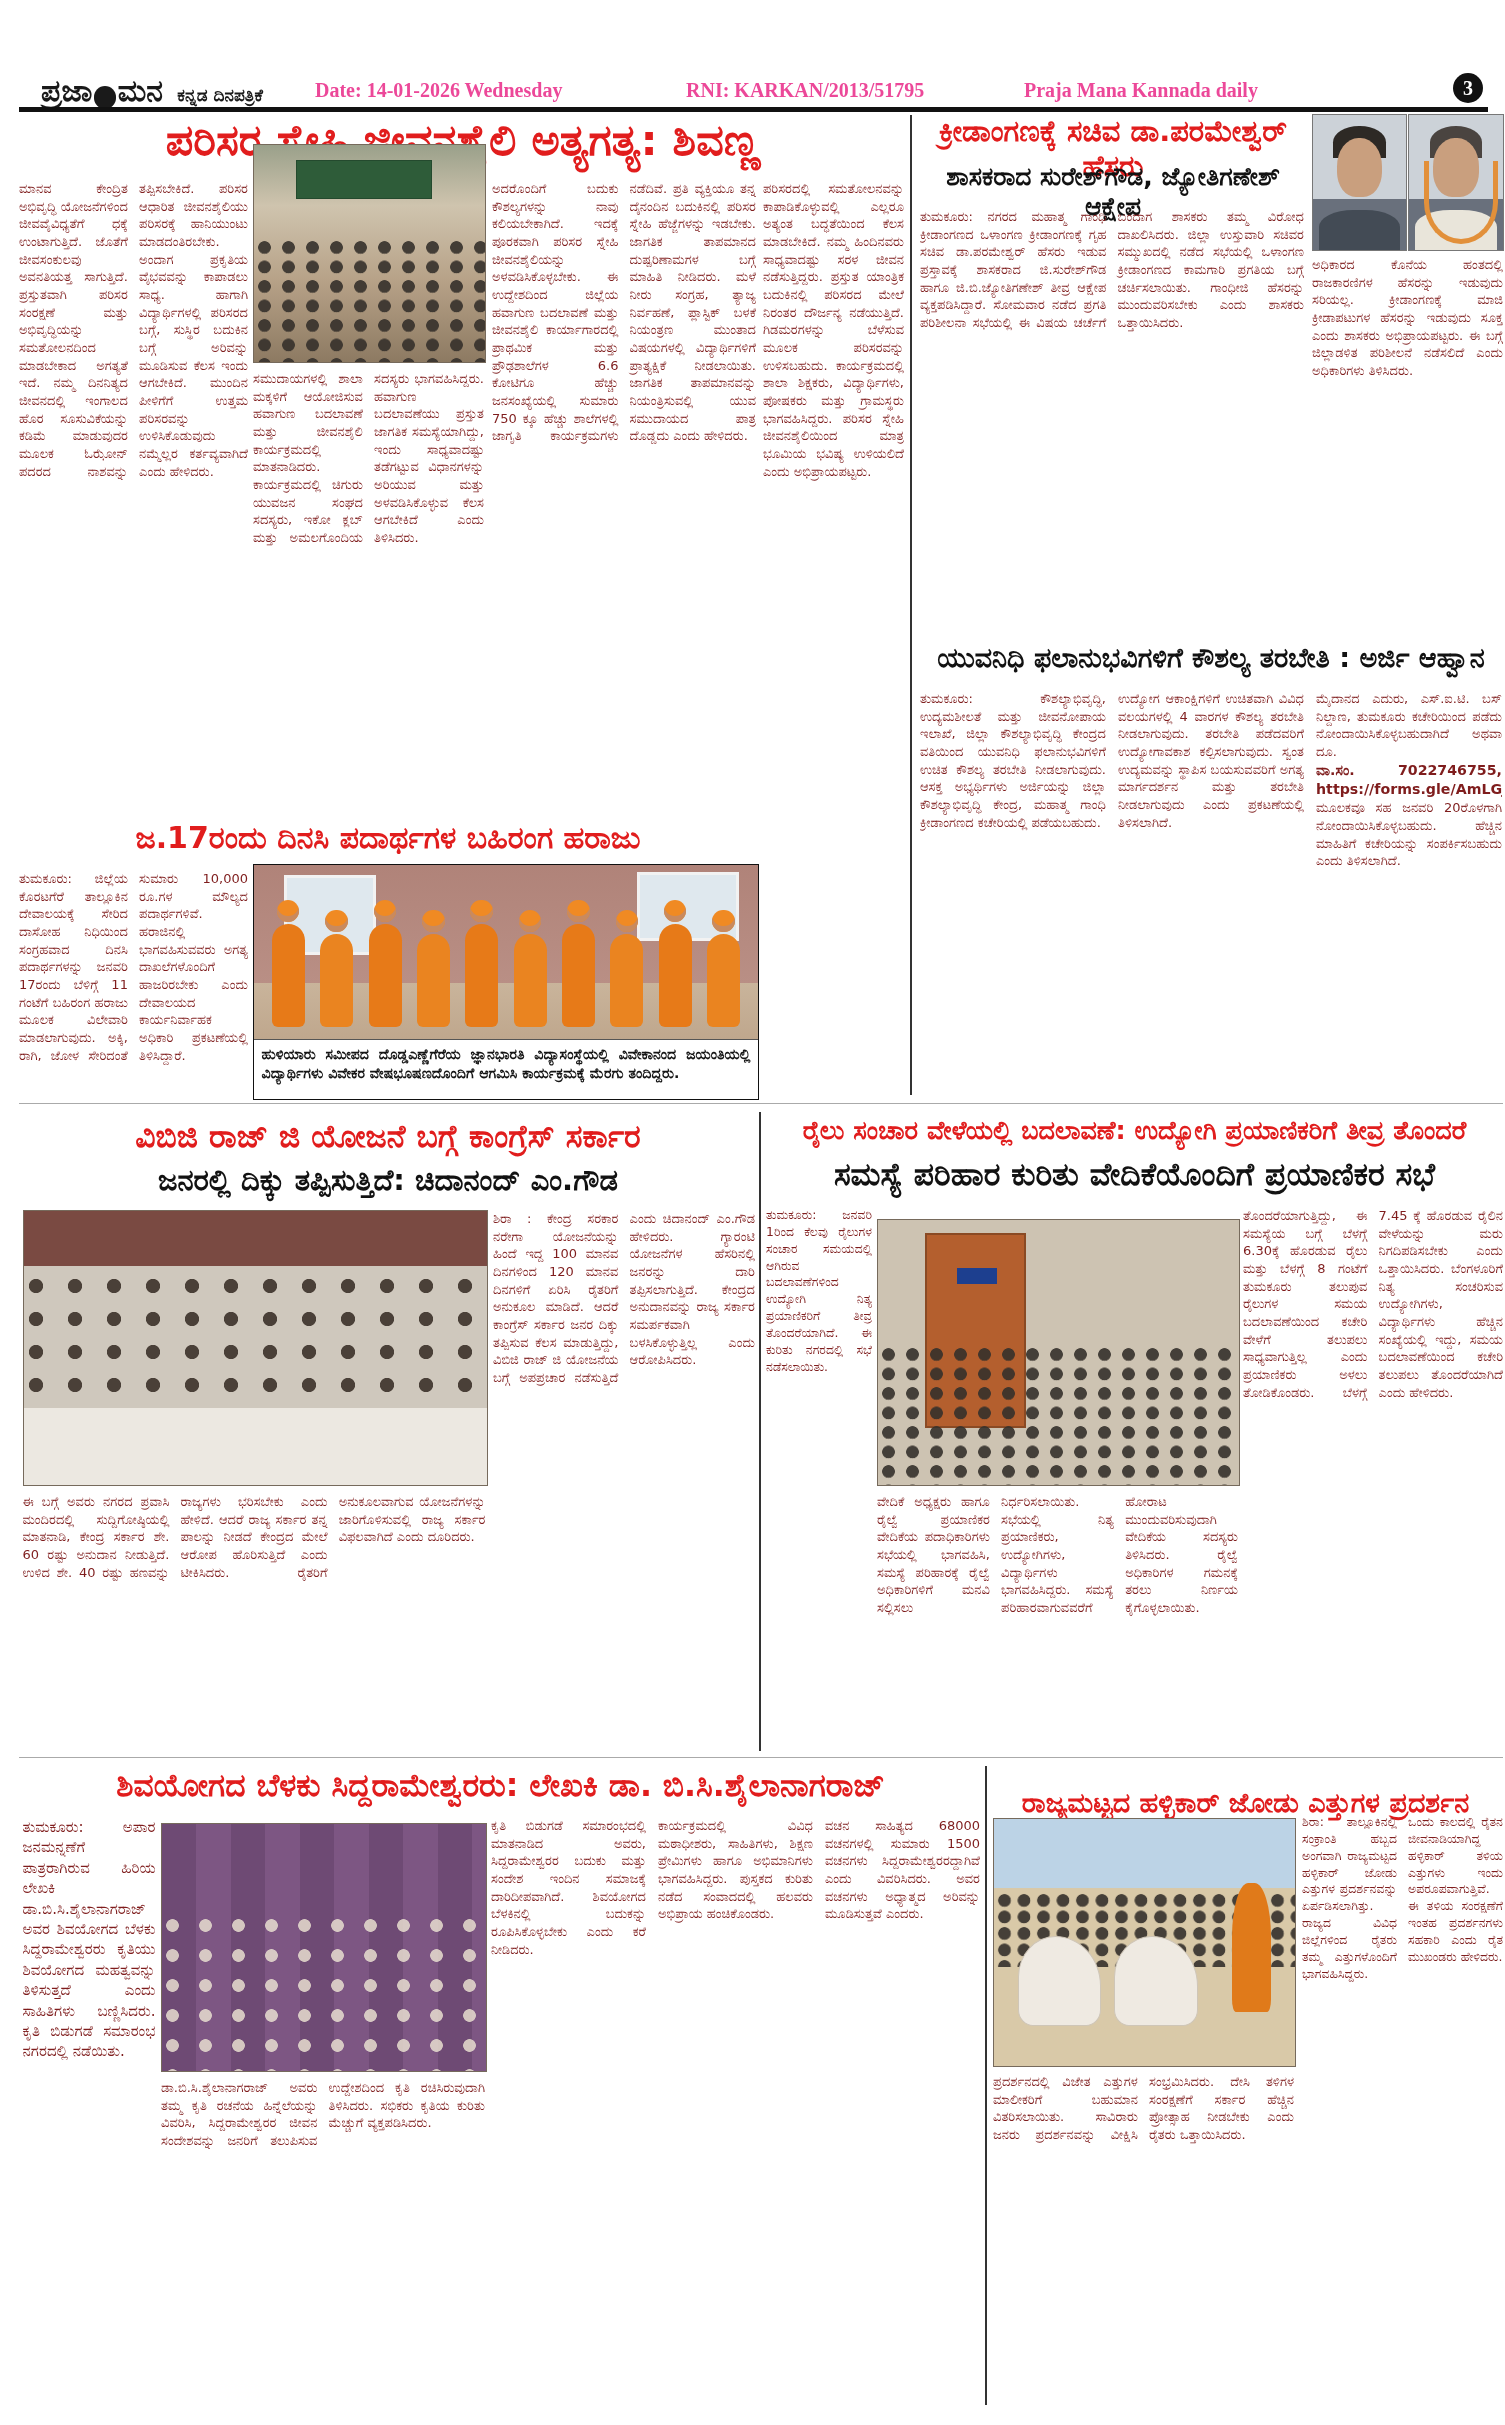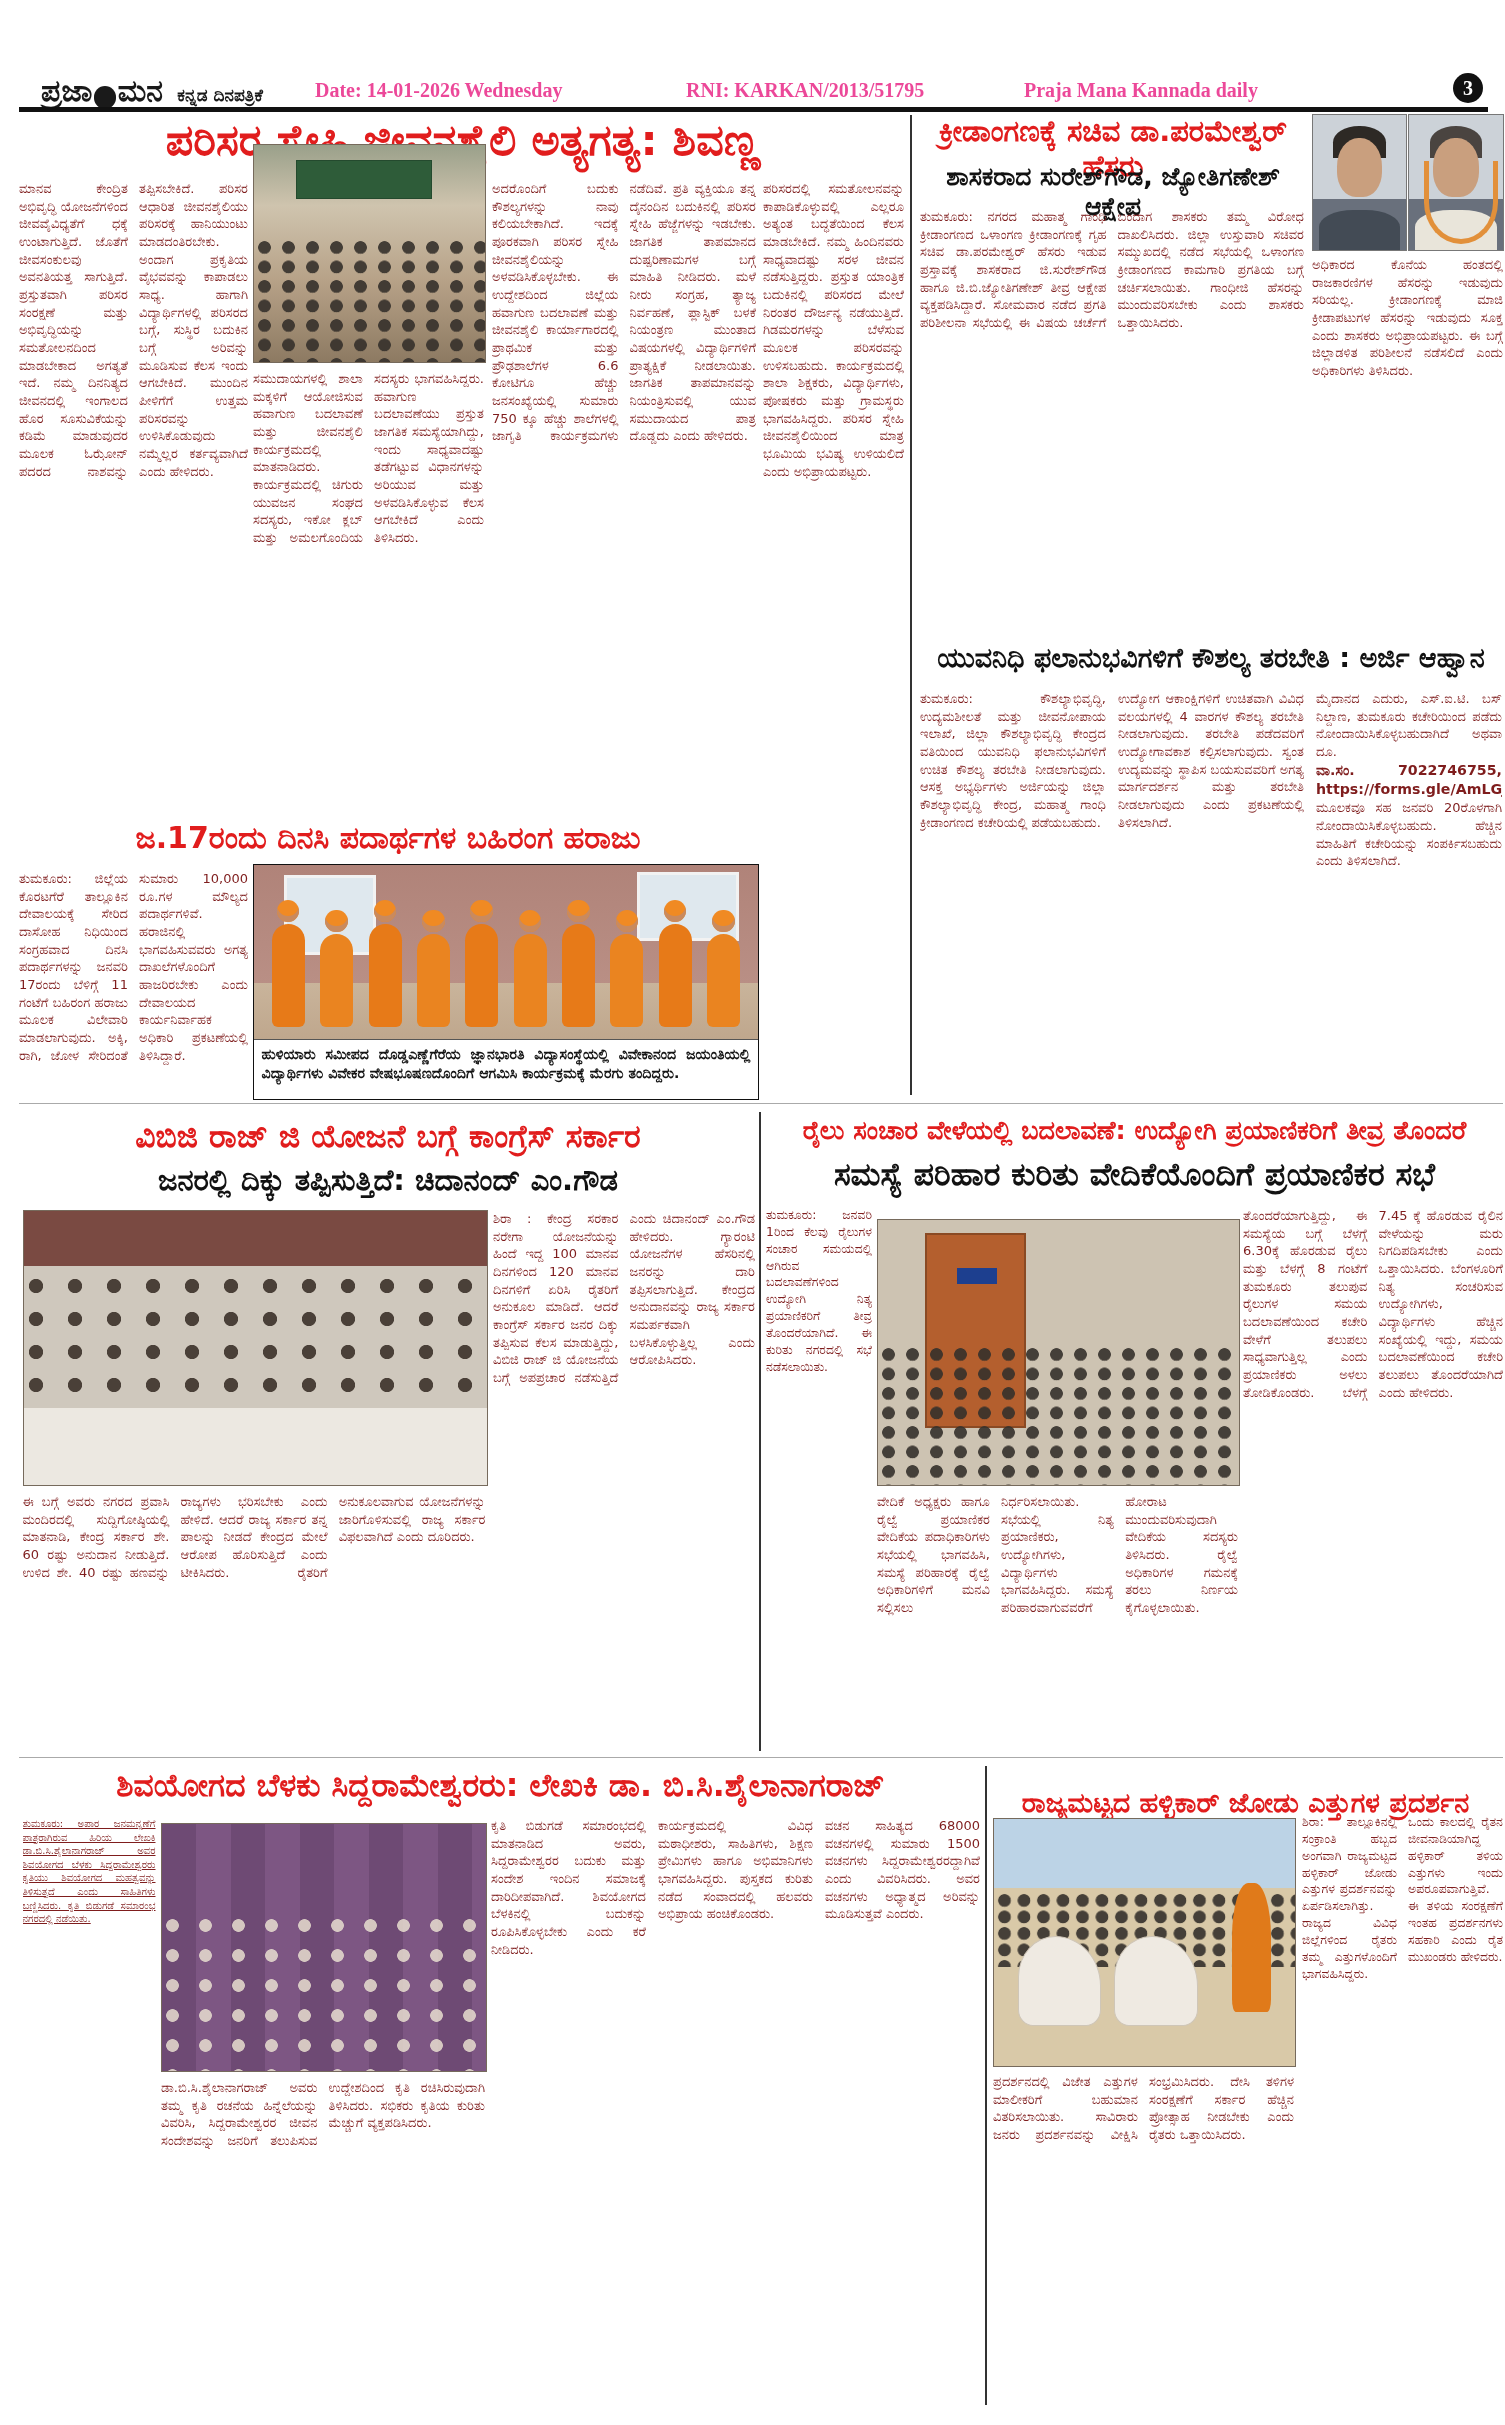--- a/index.html
+++ b/index.html
@@ -157,21 +157,21 @@
   <div class="abs ph ph-meet" style="left:877px;top:1219px;width:361px;height:265px;">
     <div class="door"></div>
     <div class="doorsign"></div>
     <div class="dots-dark" style="left:0;right:0;bottom:0;height:52%;"></div>
   </div>
   <div class="abs bodytxt cols-2" style="left:1243px;top:1207px;width:260px;height:544px;">ತೊಂದರೆಯಾಗುತ್ತಿದ್ದು, ಈ ಸಮಸ್ಯೆಯ ಬಗ್ಗೆ ಬೆಳಗ್ಗೆ 6.30ಕ್ಕೆ ಹೊರಡುವ ರೈಲು ಮತ್ತು ಬೆಳಗ್ಗೆ 8 ಗಂಟೆಗೆ ತುಮಕೂರು ತಲುಪುವ ರೈಲುಗಳ ಸಮಯ ಬದಲಾವಣೆಯಿಂದ ಕಚೇರಿ ವೇಳೆಗೆ ತಲುಪಲು ಸಾಧ್ಯವಾಗುತ್ತಿಲ್ಲ ಎಂದು ಪ್ರಯಾಣಿಕರು ಅಳಲು ತೋಡಿಕೊಂಡರು. ಬೆಳಗ್ಗೆ 7.45 ಕ್ಕೆ ಹೊರಡುವ ರೈಲಿನ ವೇಳೆಯನ್ನು ಮರು ನಿಗದಿಪಡಿಸಬೇಕು ಎಂದು ಒತ್ತಾಯಿಸಿದರು. ಬೆಂಗಳೂರಿಗೆ ನಿತ್ಯ ಸಂಚರಿಸುವ ಉದ್ಯೋಗಿಗಳು, ವಿದ್ಯಾರ್ಥಿಗಳು ಹೆಚ್ಚಿನ ಸಂಖ್ಯೆಯಲ್ಲಿ ಇದ್ದು, ಸಮಯ ಬದಲಾವಣೆಯಿಂದ ಕಚೇರಿ ತಲುಪಲು ತೊಂದರೆಯಾಗಿದೆ ಎಂದು ಹೇಳಿದರು.</div>
   <div class="abs bodytxt cols-3" style="left:877px;top:1493px;width:361px;height:258px;">ವೇದಿಕೆ ಅಧ್ಯಕ್ಷರು ಹಾಗೂ ರೈಲ್ವೆ ಪ್ರಯಾಣಿಕರ ವೇದಿಕೆಯ ಪದಾಧಿಕಾರಿಗಳು ಸಭೆಯಲ್ಲಿ ಭಾಗವಹಿಸಿ, ಸಮಸ್ಯೆ ಪರಿಹಾರಕ್ಕೆ ರೈಲ್ವೆ ಅಧಿಕಾರಿಗಳಿಗೆ ಮನವಿ ಸಲ್ಲಿಸಲು ನಿರ್ಧರಿಸಲಾಯಿತು. ಸಭೆಯಲ್ಲಿ ನಿತ್ಯ ಪ್ರಯಾಣಿಕರು, ಉದ್ಯೋಗಿಗಳು, ವಿದ್ಯಾರ್ಥಿಗಳು ಭಾಗವಹಿಸಿದ್ದರು. ಸಮಸ್ಯೆ ಪರಿಹಾರವಾಗುವವರೆಗೆ ಹೋರಾಟ ಮುಂದುವರಿಸುವುದಾಗಿ ವೇದಿಕೆಯ ಸದಸ್ಯರು ತಿಳಿಸಿದರು. ರೈಲ್ವೆ ಅಧಿಕಾರಿಗಳ ಗಮನಕ್ಕೆ ತರಲು ನಿರ್ಣಯ ಕೈಗೊಳ್ಳಲಾಯಿತು.</div>
 
   <div class="abs hl hl-red" style="left:19px;top:1767px;width:963px;height:42px;font-size:31.5px;">ಶಿವಯೋಗದ ಬೆಳಕು ಸಿದ್ದರಾಮೇಶ್ವರರು: ಲೇಖಕಿ ಡಾ. ಬಿ.ಸಿ.ಶೈಲಾನಾಗರಾಜ್</div>
 
-  <div class="abs bodytxt" style="left:22.5px;top:1817px;width:133px;height:585px;font-size:10px;text-decoration:underline;">ತುಮಕೂರು: ಅಪಾರ ಜನಮನ್ನಣೆಗೆ ಪಾತ್ರರಾಗಿರುವ ಹಿರಿಯ ಲೇಖಕಿ ಡಾ.ಬಿ.ಸಿ.ಶೈಲಾನಾಗರಾಜ್ ಅವರ ಶಿವಯೋಗದ ಬೆಳಕು ಸಿದ್ದರಾಮೇಶ್ವರರು ಕೃತಿಯು ಶಿವಯೋಗದ ಮಹತ್ವವನ್ನು ತಿಳಿಸುತ್ತದೆ ಎಂದು ಸಾಹಿತಿಗಳು ಬಣ್ಣಿಸಿದರು. ಕೃತಿ ಬಿಡುಗಡೆ ಸಮಾರಂಭ ನಗರದಲ್ಲಿ ನಡೆಯಿತು.</div>
+  <div class="abs bodytxt" style="left:22.5px;top:1817px;width:133px;height:585px;font-size:15px;">ತುಮಕೂರು: ಅಪಾರ ಜನಮನ್ನಣೆಗೆ ಪಾತ್ರರಾಗಿರುವ ಹಿರಿಯ ಲೇಖಕಿ ಡಾ.ಬಿ.ಸಿ.ಶೈಲಾನಾಗರಾಜ್ ಅವರ ಶಿವಯೋಗದ ಬೆಳಕು ಸಿದ್ದರಾಮೇಶ್ವರರು ಕೃತಿಯು ಶಿವಯೋಗದ ಮಹತ್ವವನ್ನು ತಿಳಿಸುತ್ತದೆ ಎಂದು ಸಾಹಿತಿಗಳು ಬಣ್ಣಿಸಿದರು. ಕೃತಿ ಬಿಡುಗಡೆ ಸಮಾರಂಭ ನಗರದಲ್ಲಿ ನಡೆಯಿತು.</div>
   <div class="abs ph ph-book" style="left:161px;top:1823px;width:324px;height:247px;">
     <div class="dots-light" style="left:0;right:0;bottom:0;height:62%;"></div>
   </div>
   <div class="abs flexcols" style="left:491px;top:1817px;width:489px;height:585px;">
     <div class="bodytxt" style="height:585px;">ಕೃತಿ ಬಿಡುಗಡೆ ಸಮಾರಂಭದಲ್ಲಿ ಮಾತನಾಡಿದ ಅವರು, ಸಿದ್ದರಾಮೇಶ್ವರರ ಬದುಕು ಮತ್ತು ಸಂದೇಶ ಇಂದಿನ ಸಮಾಜಕ್ಕೆ ದಾರಿದೀಪವಾಗಿದೆ. ಶಿವಯೋಗದ ಬೆಳಕಿನಲ್ಲಿ ಬದುಕನ್ನು ರೂಪಿಸಿಕೊಳ್ಳಬೇಕು ಎಂದು ಕರೆ ನೀಡಿದರು.</div>
     <div class="bodytxt" style="height:585px;">ಕಾರ್ಯಕ್ರಮದಲ್ಲಿ ವಿವಿಧ ಮಠಾಧೀಶರು, ಸಾಹಿತಿಗಳು, ಶಿಕ್ಷಣ ಪ್ರೇಮಿಗಳು ಹಾಗೂ ಅಭಿಮಾನಿಗಳು ಭಾಗವಹಿಸಿದ್ದರು. ಪುಸ್ತಕದ ಕುರಿತು ನಡೆದ ಸಂವಾದದಲ್ಲಿ ಹಲವರು ಅಭಿಪ್ರಾಯ ಹಂಚಿಕೊಂಡರು.</div>
     <div class="bodytxt" style="height:585px;">ವಚನ ಸಾಹಿತ್ಯದ 68000 ವಚನಗಳಲ್ಲಿ ಸುಮಾರು 1500 ವಚನಗಳು ಸಿದ್ದರಾಮೇಶ್ವರರದ್ದಾಗಿವೆ ಎಂದು ವಿವರಿಸಿದರು. ಅವರ ವಚನಗಳು ಅಧ್ಯಾತ್ಮದ ಅರಿವನ್ನು ಮೂಡಿಸುತ್ತವೆ ಎಂದರು.</div>
   </div>
   <div class="abs bodytxt cols-2" style="left:161px;top:2079px;width:324px;height:322px;">ಡಾ.ಬಿ.ಸಿ.ಶೈಲಾನಾಗರಾಜ್ ಅವರು ತಮ್ಮ ಕೃತಿ ರಚನೆಯ ಹಿನ್ನೆಲೆಯನ್ನು ವಿವರಿಸಿ, ಸಿದ್ದರಾಮೇಶ್ವರರ ಜೀವನ ಸಂದೇಶವನ್ನು ಜನರಿಗೆ ತಲುಪಿಸುವ ಉದ್ದೇಶದಿಂದ ಕೃತಿ ರಚಿಸಿರುವುದಾಗಿ ತಿಳಿಸಿದರು. ಸಭಿಕರು ಕೃತಿಯ ಕುರಿತು ಮೆಚ್ಚುಗೆ ವ್ಯಕ್ತಪಡಿಸಿದರು.</div>
 

